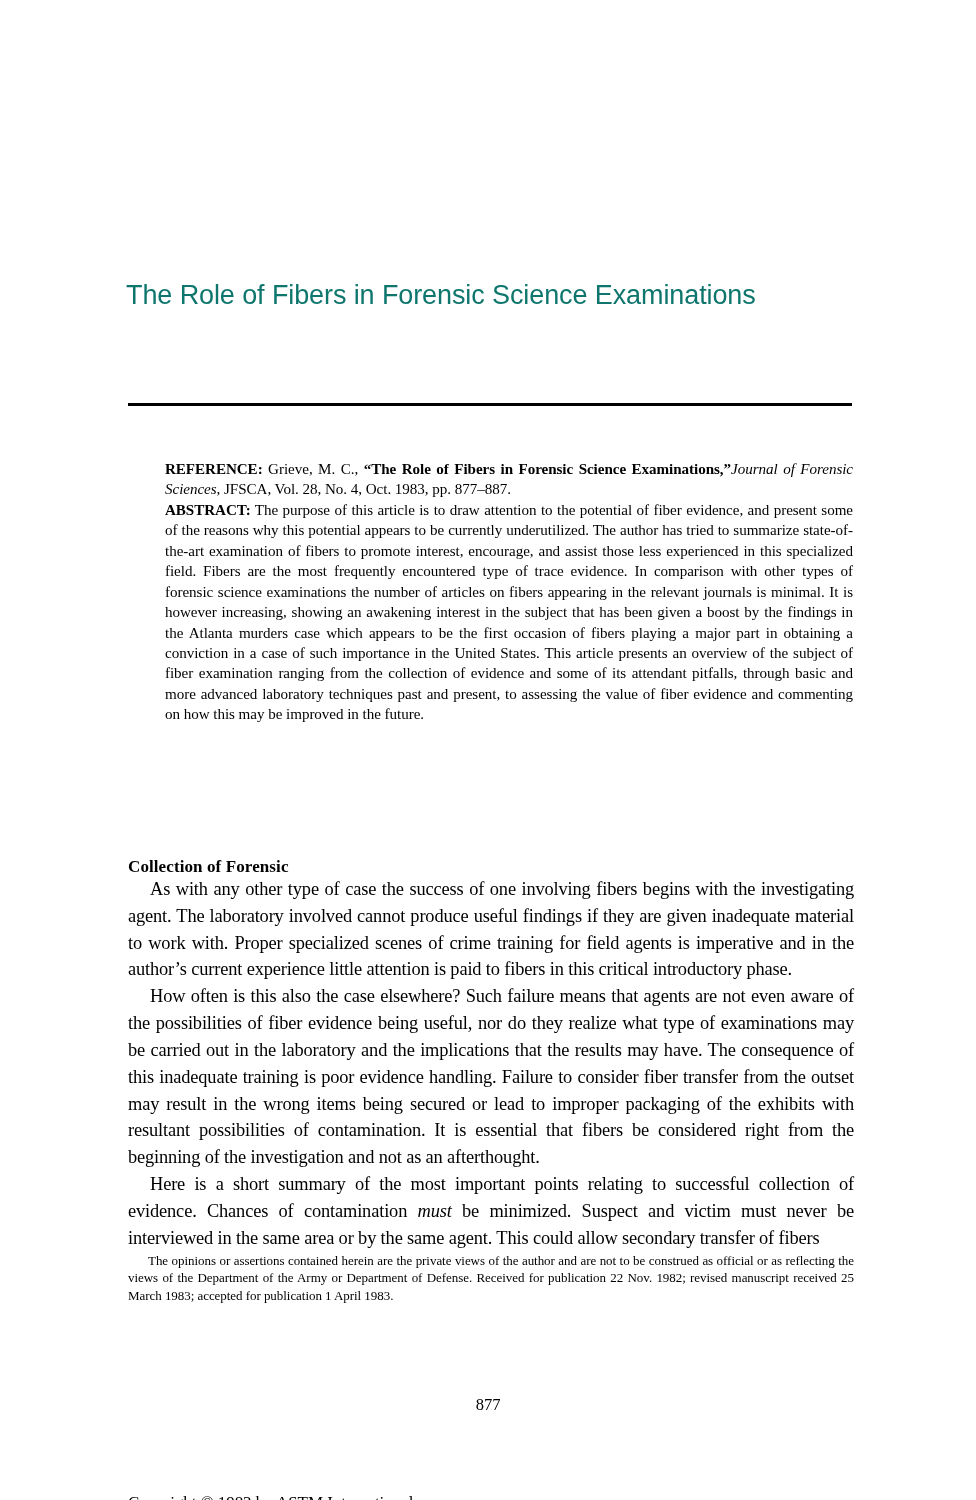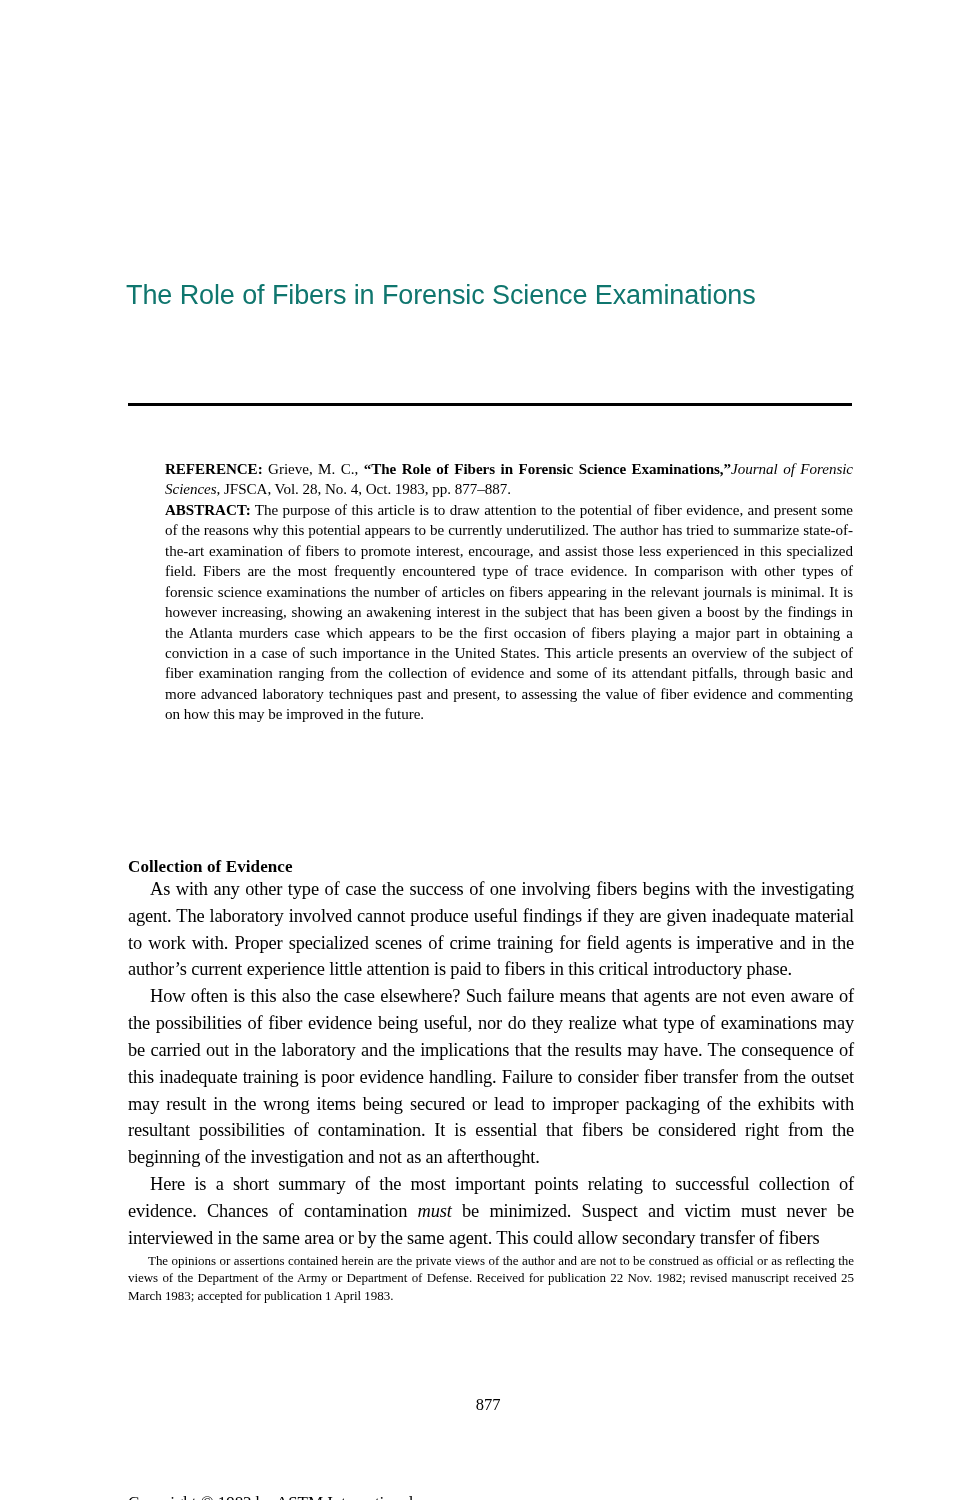--- a/index.html
+++ b/index.html
@@ -162,21 +162,21 @@
 
   <div class="head-rule"></div>
 
   <div class="frontmatter">
     <p><span class="lbl-bold">REFERENCE:</span><span> Grieve, M. C., </span><span class="bold">“The Role of Fibers in Forensic Science Examinations,”</span><span class="it">Journal of Forensic Sciences</span><span>, JFSCA, Vol. 28, No. 4, Oct. 1983, pp. 877–887.</span></p>
 
     <p class="fm-gap-abstract"><span class="lbl-bold">ABSTRACT:</span><span> The purpose of this article is to draw attention to the potential of fiber evidence, and present some of the reasons why this potential appears to be currently underutilized. The author has tried to summarize state-of-the-art examination of fibers to promote interest, encourage, and assist those less experienced in this specialized field. Fibers are the most frequently encountered type of trace evidence. In comparison with other types of forensic science examinations the number of articles on fibers appearing in the relevant journals is minimal. It is however increasing, showing an awakening interest in the subject that has been given a boost by the findings in the Atlanta murders case which appears to be the first occasion of fibers playing a major part in obtaining a conviction in a case of such importance in the United States. This article presents an overview of the subject of fiber examination ranging from the collection of evidence and some of its attendant pitfalls, through basic and more advanced laboratory techniques past and present, to assessing the value of fiber evidence and commenting on how this may be improved in the future.</span></p>
 
   </div>
 
-  <h2 class="section-heading">Collection of Evidence</h2>
+  <h2 class="section-heading">Collection of Forensic</h2>
 
   <div class="body-text">
     <p>As with any other type of case the success of one involving fibers begins with the investigating agent. The laboratory involved cannot produce useful findings if they are given inadequate material to work with. Proper specialized scenes of crime training for field agents is imperative and in the author’s current experience little attention is paid to fibers in this critical introductory phase.</p>
     <p>How often is this also the case elsewhere? Such failure means that agents are not even aware of the possibilities of fiber evidence being useful, nor do they realize what type of examinations may be carried out in the laboratory and the implications that the results may have. The consequence of this inadequate training is poor evidence handling. Failure to consider fiber transfer from the outset may result in the wrong items being secured or lead to improper packaging of the exhibits with resultant possibilities of contamination. It is essential that fibers be considered right from the beginning of the investigation and not as an afterthought.</p>
     <p><span>Here is a short summary of the most important points relating to successful collection of evidence. Chances of contamination </span><span class="it">must</span><span> be minimized. Suspect and victim must never be interviewed in the same area or by the same agent. This could allow secondary transfer of fibers</span></p>
   </div>
 
   <div class="footnotes">
     <p class="fn-disclaimer">The opinions or assertions contained herein are the private views of the author and are not to be construed as official or as reflecting the views of the Department of the Army or Department of Defense. Received for publication 22 Nov. 1982; revised manuscript received 25 March 1983; accepted for publication 1 April 1983.</p>
   </div>

